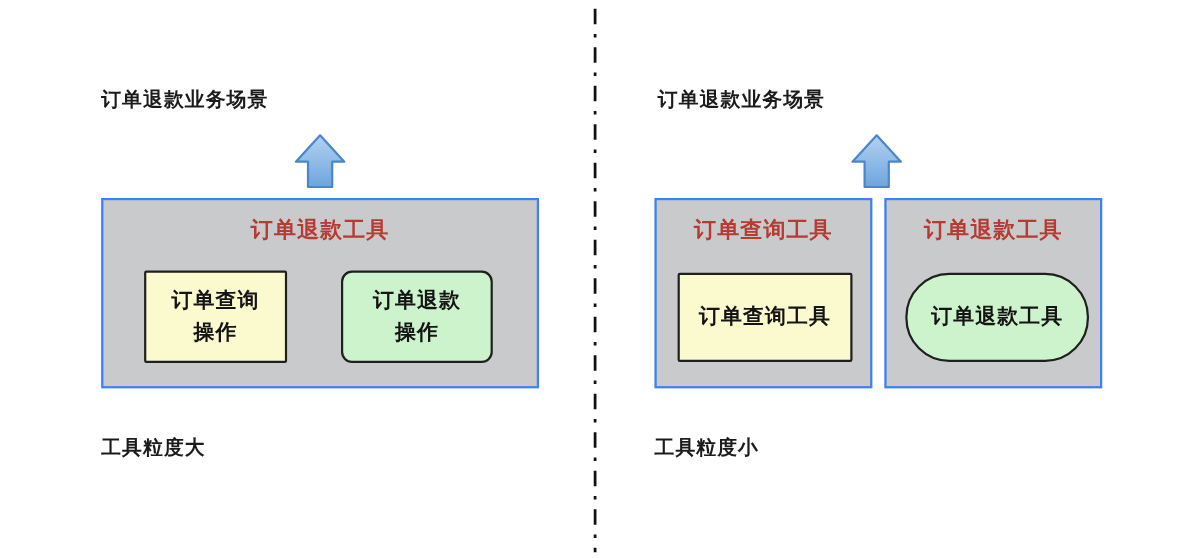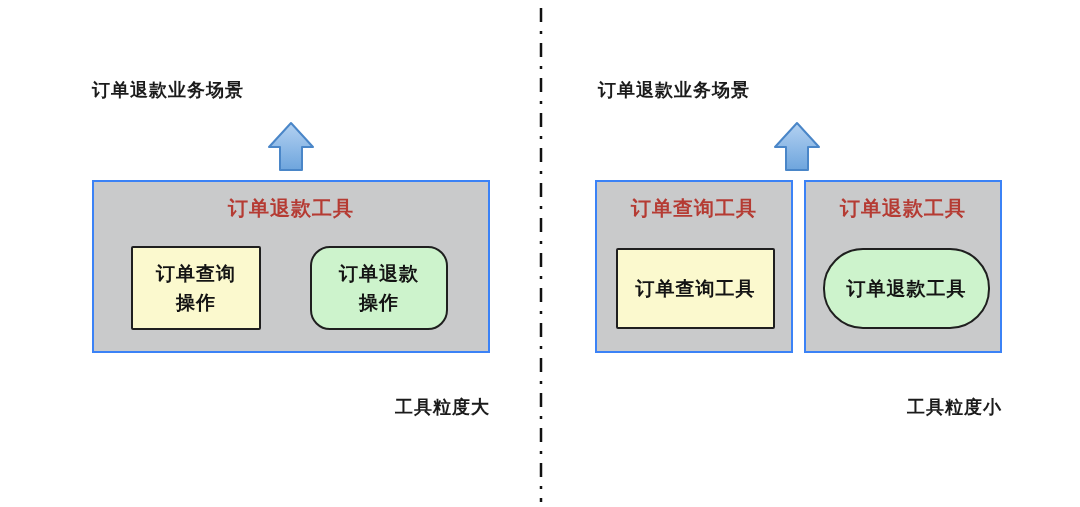--- a/index.html
+++ b/index.html
@@ -44,27 +44,27 @@
     position:absolute;display:flex;align-items:center;justify-content:center;
     box-sizing:border-box;border:2px solid #1f1f1f;
     text-align:center;font-size:19px;font-weight:600;color:#141414;
     letter-spacing:1px;
   }
   .op-label{white-space:pre-line;line-height:29px;}
   .op.shape-rect{background:#fbf9ce;border-radius:2px;}
   .op.shape-rounded{background:#cdf3cc;}
 
   .op.l-query{left:37px;top:64px;width:130px;height:84px;}
-  .op.l-refund{left:216px;top:64px;width:138px;height:84px;border-radius:20px;}
+  .op.l-refund{left:216px;top:64px;width:138px;height:84px;border-radius:10px;}
   .op.r-query{left:19px;top:66px;width:159px;height:81px;}
   .op.r-refund{left:17px;top:66px;width:167px;height:81px;border-radius:40px;}
 
   .caption{
     position:absolute;top:395px;height:24px;line-height:24px;
-    text-align:right;font-size:18px;font-weight:700;color:#1b1b1b;
+    text-align:left;font-size:18px;font-weight:700;color:#1b1b1b;
     letter-spacing:1px;
   }
   .caption.left{left:92px;width:398px;}
   .caption.right{left:595px;width:407px;}
 </style>
 </head>
 <body>
 
 <div class="canvas">
 

